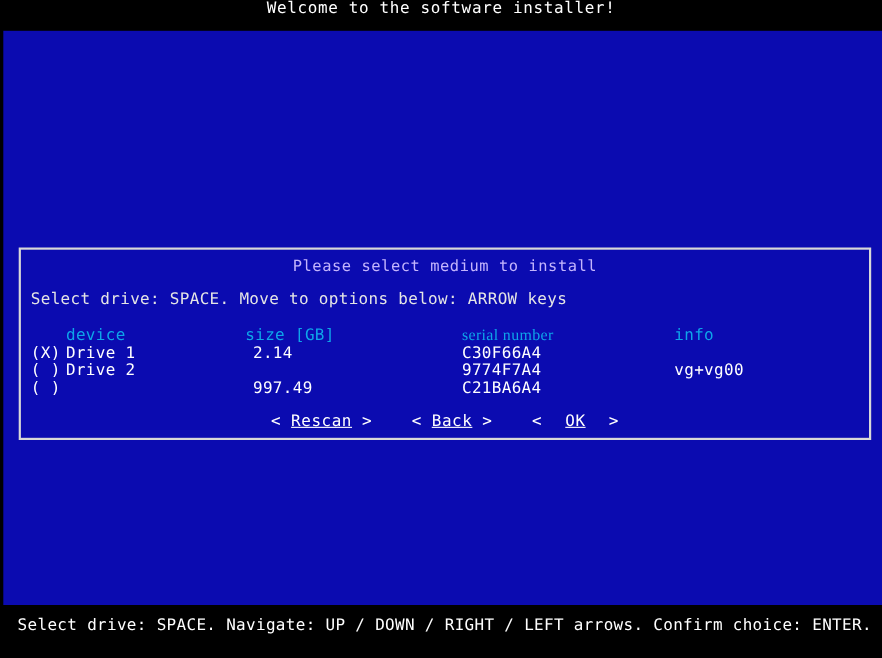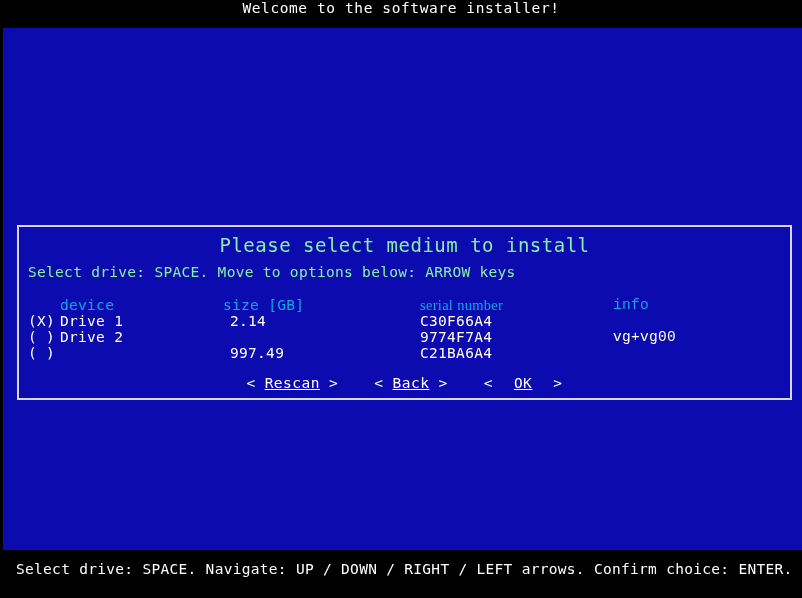--- a/index.html
+++ b/index.html
@@ -77,30 +77,30 @@
     border: 2px solid #d8d8d8;
     background: #0b0bb0;
   }
 
   .dlg-title {
     position: absolute;
     left: 0;
     top: 7px;
     width: 100%;
     text-align: center;
-    color: #86efac;
-    font-size: 19px;
+    color: #c4b5fd;
+    font-size: 14px;
     letter-spacing: 0.5px;
   }
 
   .dlg-hint {
     position: absolute;
     left: 9px;
     top: 37px;
-    color: #86efac;
+    color: #e5e5e5;
     font-size: 14.5px;
     letter-spacing: 0.3px;
     white-space: nowrap;
   }
 
   
   .table {
     position: absolute;
     left: 0;
     top: 70px;
@@ -114,21 +114,21 @@
     line-height: 16px;
     white-space: nowrap;
   }
   .thead { color: #0ea5e9; }
   .tbody-row { color: #ffffff; }
 
   .c-sel    { position: absolute; left: 9px;   width: 38px; }
   .c-device { position: absolute; left: 41px;  width: 180px; }
   .c-size   { position: absolute; left: 211px; width: 190px; }
   .c-serial { position: absolute; left: 401px; width: 190px; }
-  .c-info   { position: absolute; left: 594px; width: 170px; font-family: Liberation Mono, monospace; }
+  .c-info   { position: absolute; left: 594px; width: 170px; }
 
   
   .thead .c-device { left: 41px; }
   .thead .c-size   { left: 204px; }
   .thead .c-serial { left: 401px; font-family: Liberation Serif, serif; }
   .thead .c-info   { left: 594px; }
 
   
   .buttons {
     position: absolute;

